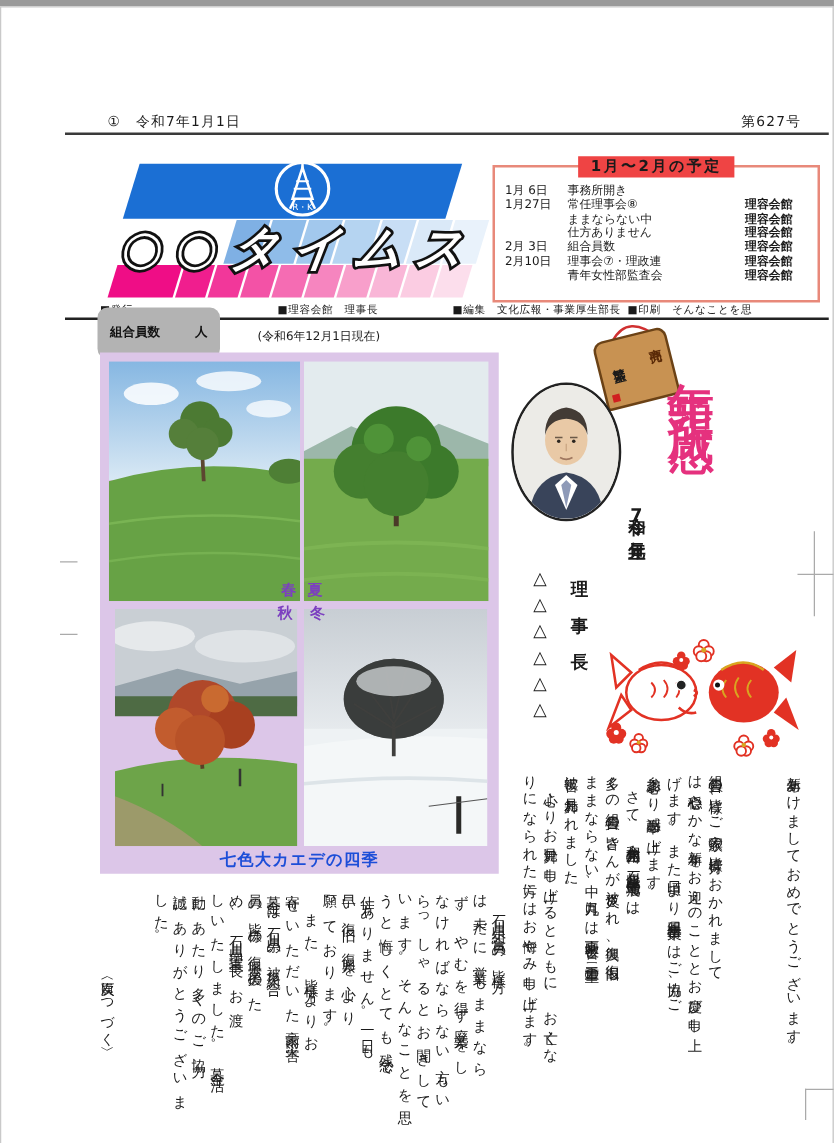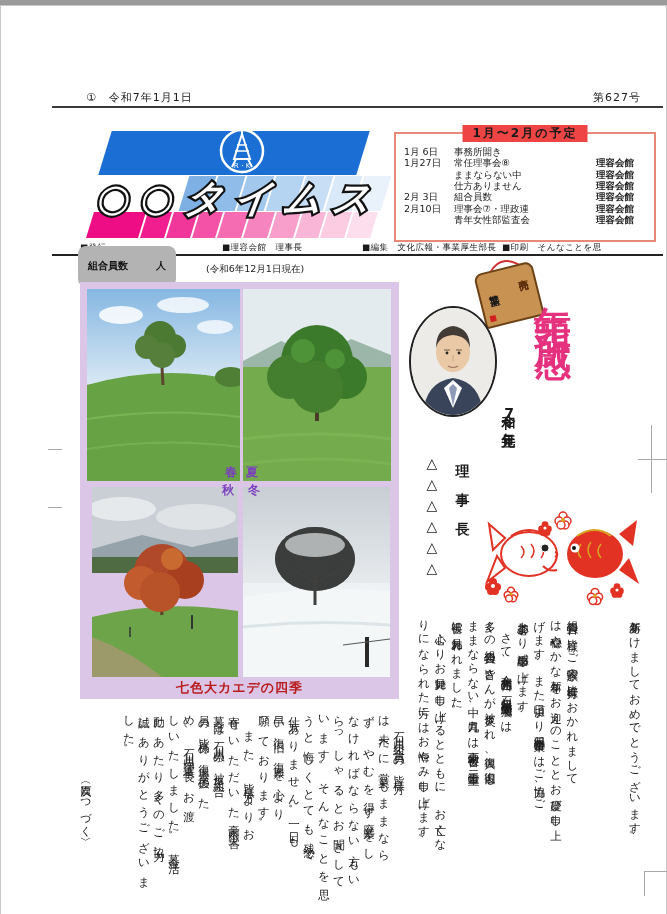--- a/index.html
+++ b/index.html
@@ -48,21 +48,21 @@
   .asof{left:206px;top:258px;font-size:9.5px;font-weight:normal;}
 
   
   #panel{left:80px;top:277px;width:319px;height:417px;background:#dcc6e8;}
   .photo{position:absolute;overflow:hidden;}
   .ph-tl{left:7px;top:7px;width:153px;height:192px;}
   .ph-tr{left:163px;top:7px;width:148px;height:192px;}
   .ph-bl{left:12px;top:205px;width:146px;height:190px;}
   .ph-br{left:163px;top:205px;width:147px;height:190px;}
   .season{position:absolute;font-size:12px;font-weight:bold;color:#7c3fc0;line-height:1;}
-  .caption{left:0;top:397px;width:319px;text-align:center;font-size:13px;font-weight:bold;color:#b91c1c;letter-spacing:1px;position:absolute;}
+  .caption{left:0;top:397px;width:319px;text-align:center;font-size:13px;font-weight:bold;color:#1d4ed8;letter-spacing:1px;position:absolute;}
 
   
   .main-title{left:534px;top:272px;font-size:37px;font-weight:bold;color:#e5317e;
               letter-spacing:12px;font-family:"DejaVu Serif",serif;}
   .article-date{left:502px;top:398px;font-size:14px;font-weight:bold;letter-spacing:1px;}
   .author-title{left:456px;top:448px;font-size:14px;font-weight:bold;letter-spacing:29px;font-family:"DejaVu Serif",serif;}
   .author-name{left:425px;top:450px;font-size:14px;letter-spacing:5px;}
   #portrait{left:409px;top:301px;width:84px;height:107px;border:2px solid #222;border-radius:50%;overflow:hidden;background:#ecebe7;}
   #ema{left:479px;top:262px;width:56px;height:52px;transform:rotate(-14deg);
        background:#c89252;border:2px solid #6b4216;border-radius:8px 8px 3px 3px;}

